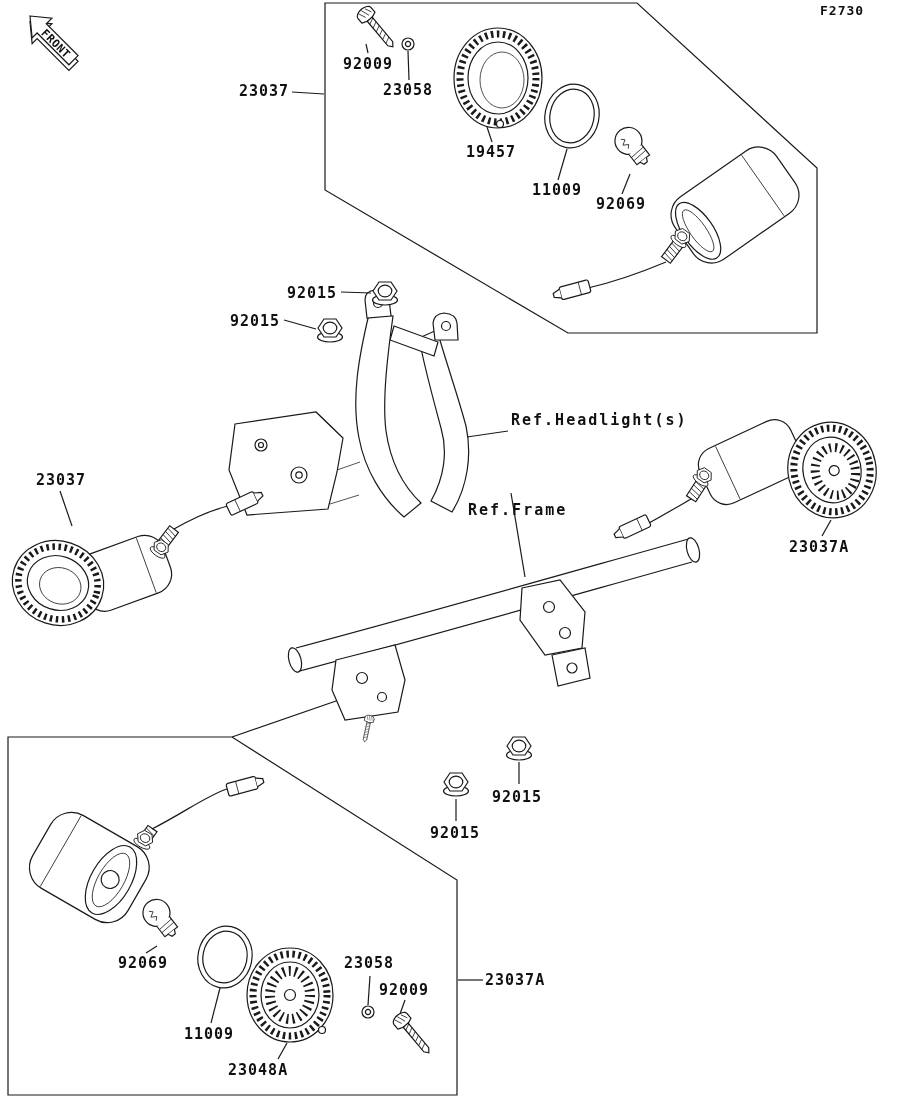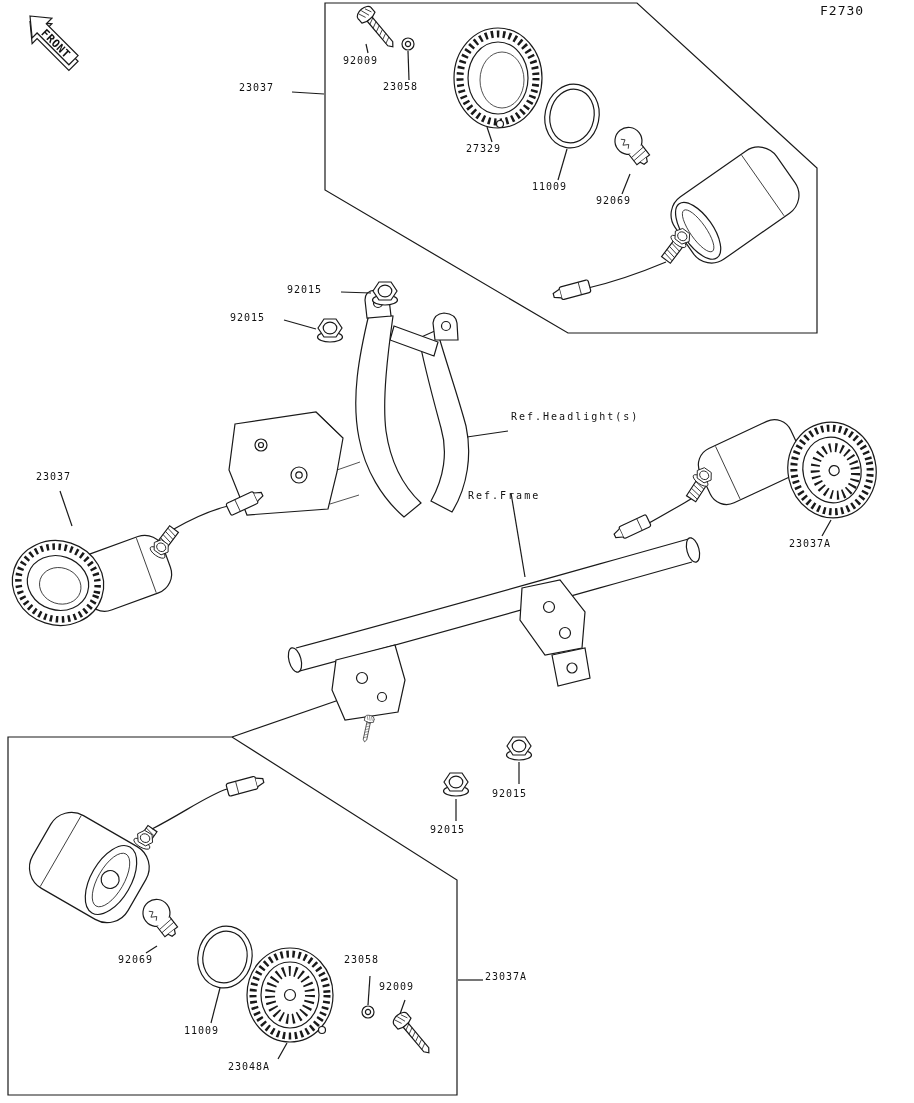--- a/index.html
+++ b/index.html
@@ -1,21 +1,21 @@
 <!DOCTYPE html>
 <html><head>
 <meta charset="utf-8">
 <style>
   html,body{margin:0;padding:0}
   body{background:#fff;font-family:"DejaVu Sans Mono","Liberation Mono",monospace}
   #stage{position:relative;width:914px;height:1103px;background:#fff;overflow:hidden}
   #art{position:absolute;left:0;top:0}
-  .part-label{position:absolute;font-size:10px;font-weight:normal;letter-spacing:1px;color:#111;white-space:nowrap}
+  .part-label{position:absolute;font-size:15px;font-weight:bold;letter-spacing:1px;color:#111;white-space:nowrap}
   .ref-label{letter-spacing:2px}
-  .fig-label{position:absolute;font-size:13px;font-weight:normal;letter-spacing:1px;color:#111}
+  .fig-label{position:absolute;font-size:13px;font-weight:bold;letter-spacing:1px;color:#111}
   .pt{fill:#fff;stroke:#1a1a1a;stroke-width:1.2px}
   .ln{fill:none;stroke:#1a1a1a;stroke-width:1.2px}
   .thin{stroke-width:0.75px}
   .rib{fill:none;stroke:#1a1a1a}
   text{fill:#111;font-weight:bold}
 </style>
 </head>
 <body>
 
 <div id="stage">
@@ -237,28 +237,28 @@
     <line x1="405" y1="1000" x2="400" y2="1014"></line>
     <line x1="483" y1="980" x2="458" y2="980"></line>
   </g>
 </svg>
 
 <div class="fig-label" style="left:820px;top:3px">F2730</div>
 
 <div class="part-label" style="left:343px;top:55px">92009</div>
 <div class="part-label" style="left:383px;top:81px">23058</div>
 <div class="part-label" style="left:239px;top:82px">23037</div>
-<div class="part-label" style="left:466px;top:143px">27329</div>
+<div class="part-label" style="left:466px;top:143px">19457</div>
 <div class="part-label" style="left:532px;top:181px">11009</div>
 <div class="part-label" style="left:596px;top:195px">92069</div>
 <div class="part-label" style="left:287px;top:284px">92015</div>
 <div class="part-label" style="left:230px;top:312px">92015</div>
 <div class="part-label ref-label" style="left:511px;top:411px">Ref.Headlight(s)</div>
 <div class="part-label" style="left:36px;top:471px">23037</div>
-<div class="part-label ref-label" style="left:468px;top:490px">Ref.Frame</div>
+<div class="part-label ref-label" style="left:468px;top:501px">Ref.Frame</div>
 <div class="part-label" style="left:789px;top:538px">23037A</div>
 <div class="part-label" style="left:492px;top:788px">92015</div>
 <div class="part-label" style="left:430px;top:824px">92015</div>
 <div class="part-label" style="left:118px;top:954px">92069</div>
 <div class="part-label" style="left:344px;top:954px">23058</div>
 <div class="part-label" style="left:379px;top:981px">92009</div>
 <div class="part-label" style="left:485px;top:971px">23037A</div>
 <div class="part-label" style="left:184px;top:1025px">11009</div>
 <div class="part-label" style="left:228px;top:1061px">23048A</div>
 

